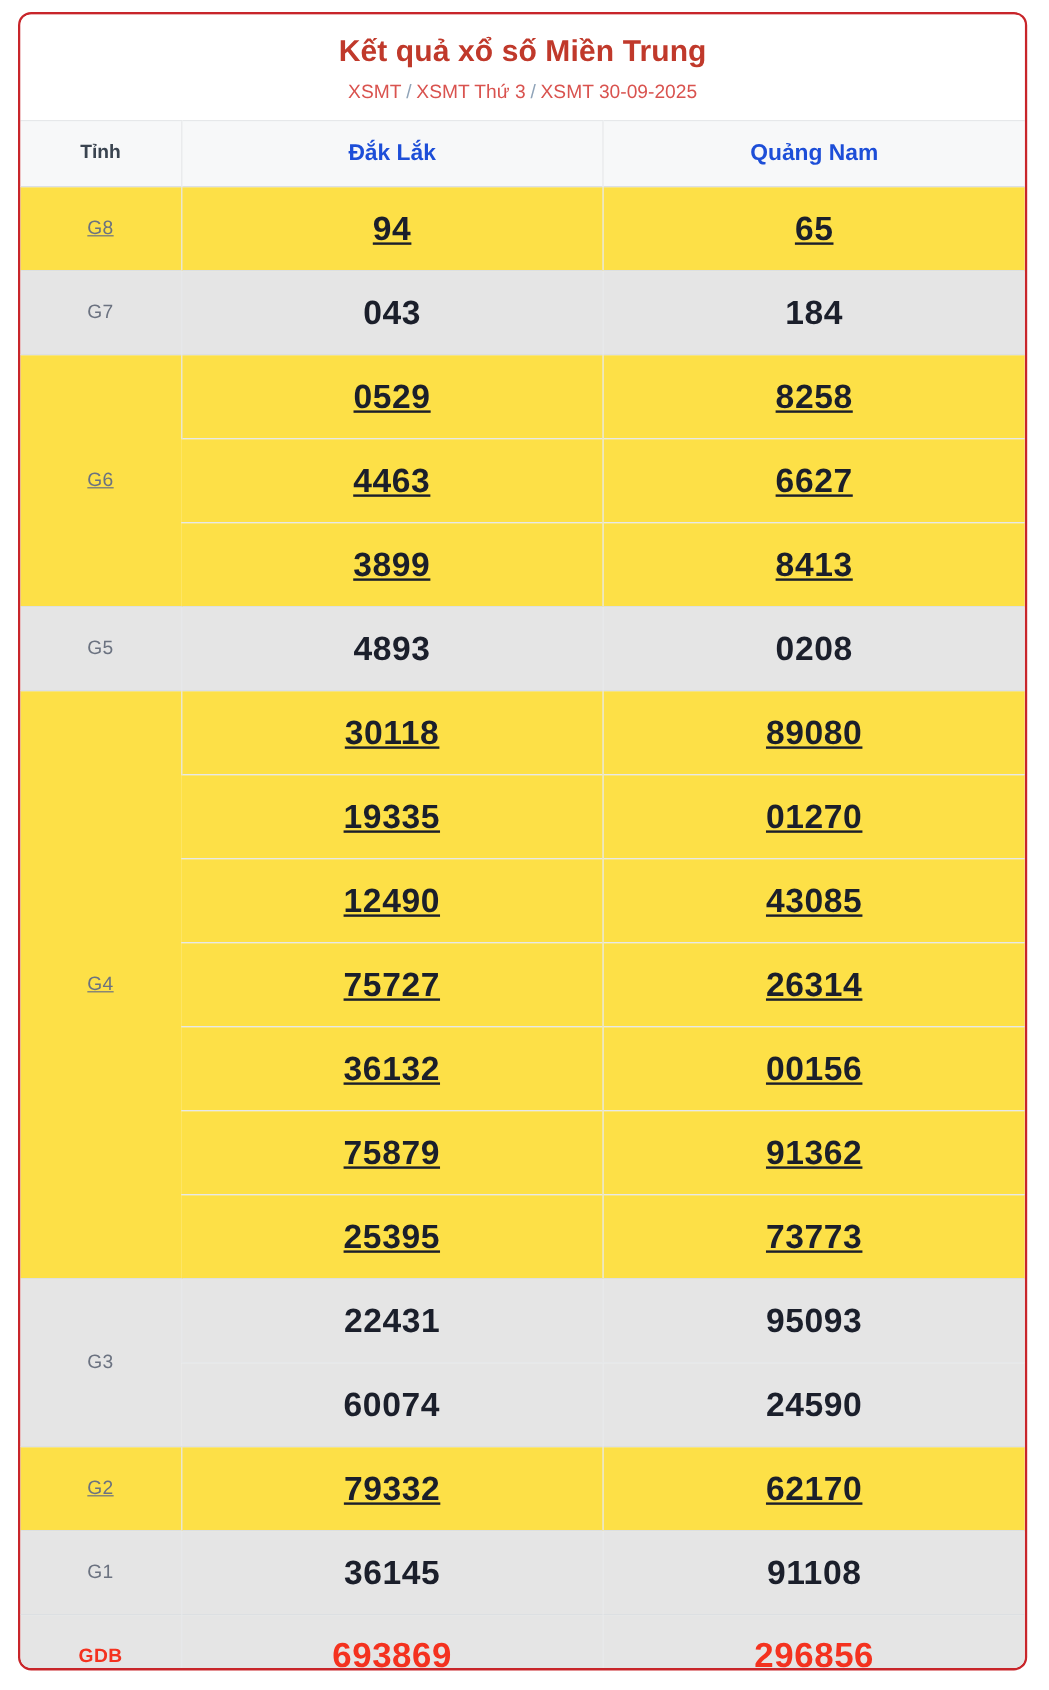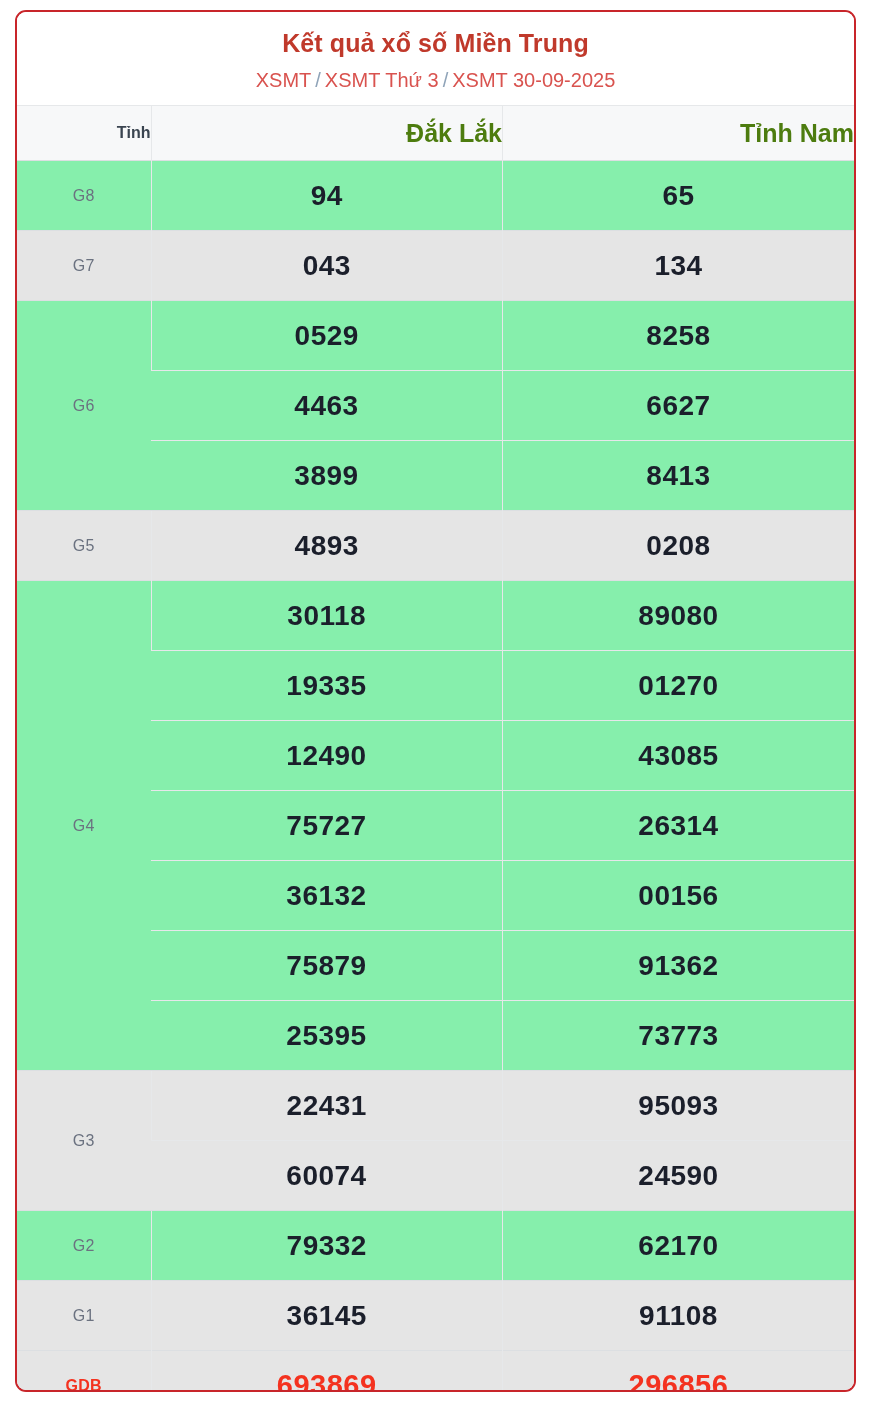--- a/index.html
+++ b/index.html
@@ -45,21 +45,21 @@
   .card-title {
     margin: 0;
     font-size: 25px;
     font-weight: bold;
     color: #c0392b;
     letter-spacing: 0.1px;
     line-height: 1.25;
   }
   .breadcrumb {
     margin-top: 9px;
-    font-size: 20px;
+    font-size: 16px;
     line-height: 1.25;
     color: #d9534f;
     white-space: nowrap;
   }
   .breadcrumb .crumb {
     color: #d9534f;
     text-decoration: none;
   }
   .breadcrumb .sep {
     color: #8fa3b8;
@@ -82,38 +82,38 @@
     padding: 0;
     margin: 0;
   }
   table.result-table th:first-child,
   table.result-table td:first-child { border-left: none; }
 
   thead th {
     background: #f7f8f9;
     height: 54px;
     vertical-align: middle;
-    text-align: right;
+    text-align: center;
     font-weight: bold;
   }
   thead th.th-prize {
     font-size: 16px;
     color: #3a4450;
   }
   thead th.th-prov {
-    font-size: 25px;
-    color: #4d7c0f;
+    font-size: 19px;
+    color: #1d4ed8;
   }
 
   tbody td {
     vertical-align: middle;
     text-align: center;
     height: 69px;
   }
-  tbody tr.stripe td { background: #86efac; }
+  tbody tr.stripe td { background: #fde047; text-decoration: underline; }
   tbody tr.plain  td { background: #e5e5e5; }
 
   td.prize-label {
     font-size: 16px;
     color: #6b7280;
     font-weight: normal;
     letter-spacing: 0.3px;
   }
   td.prize-label.gdb-label {
     color: #f4321f;
@@ -152,33 +152,33 @@
     <table class="result-table">
       <colgroup>
         <col class="col-prize">
         <col class="col-prov">
         <col class="col-prov">
       </colgroup>
       <thead>
         <tr>
           <th class="th-prize">Tỉnh</th>
           <th class="th-prov">Đắk Lắk</th>
-          <th class="th-prov">Tỉnh Nam</th>
+          <th class="th-prov">Quảng Nam</th>
         </tr>
       </thead>
       <tbody id="results-body">
           <tr class="stripe group-start">
             <td class="prize-label" rowspan="1">G8</td>
             <td class="num">94</td>
             <td class="num">65</td>
           </tr>
           <tr class="plain group-start">
             <td class="prize-label" rowspan="1">G7</td>
             <td class="num">043</td>
-            <td class="num">134</td>
+            <td class="num">184</td>
           </tr>
           <tr class="stripe group-start">
             <td class="prize-label" rowspan="3">G6</td>
             <td class="num">0529</td>
             <td class="num">8258</td>
           </tr>
           <tr class="stripe">
             <td class="num">4463</td>
             <td class="num">6627</td>
           </tr>

